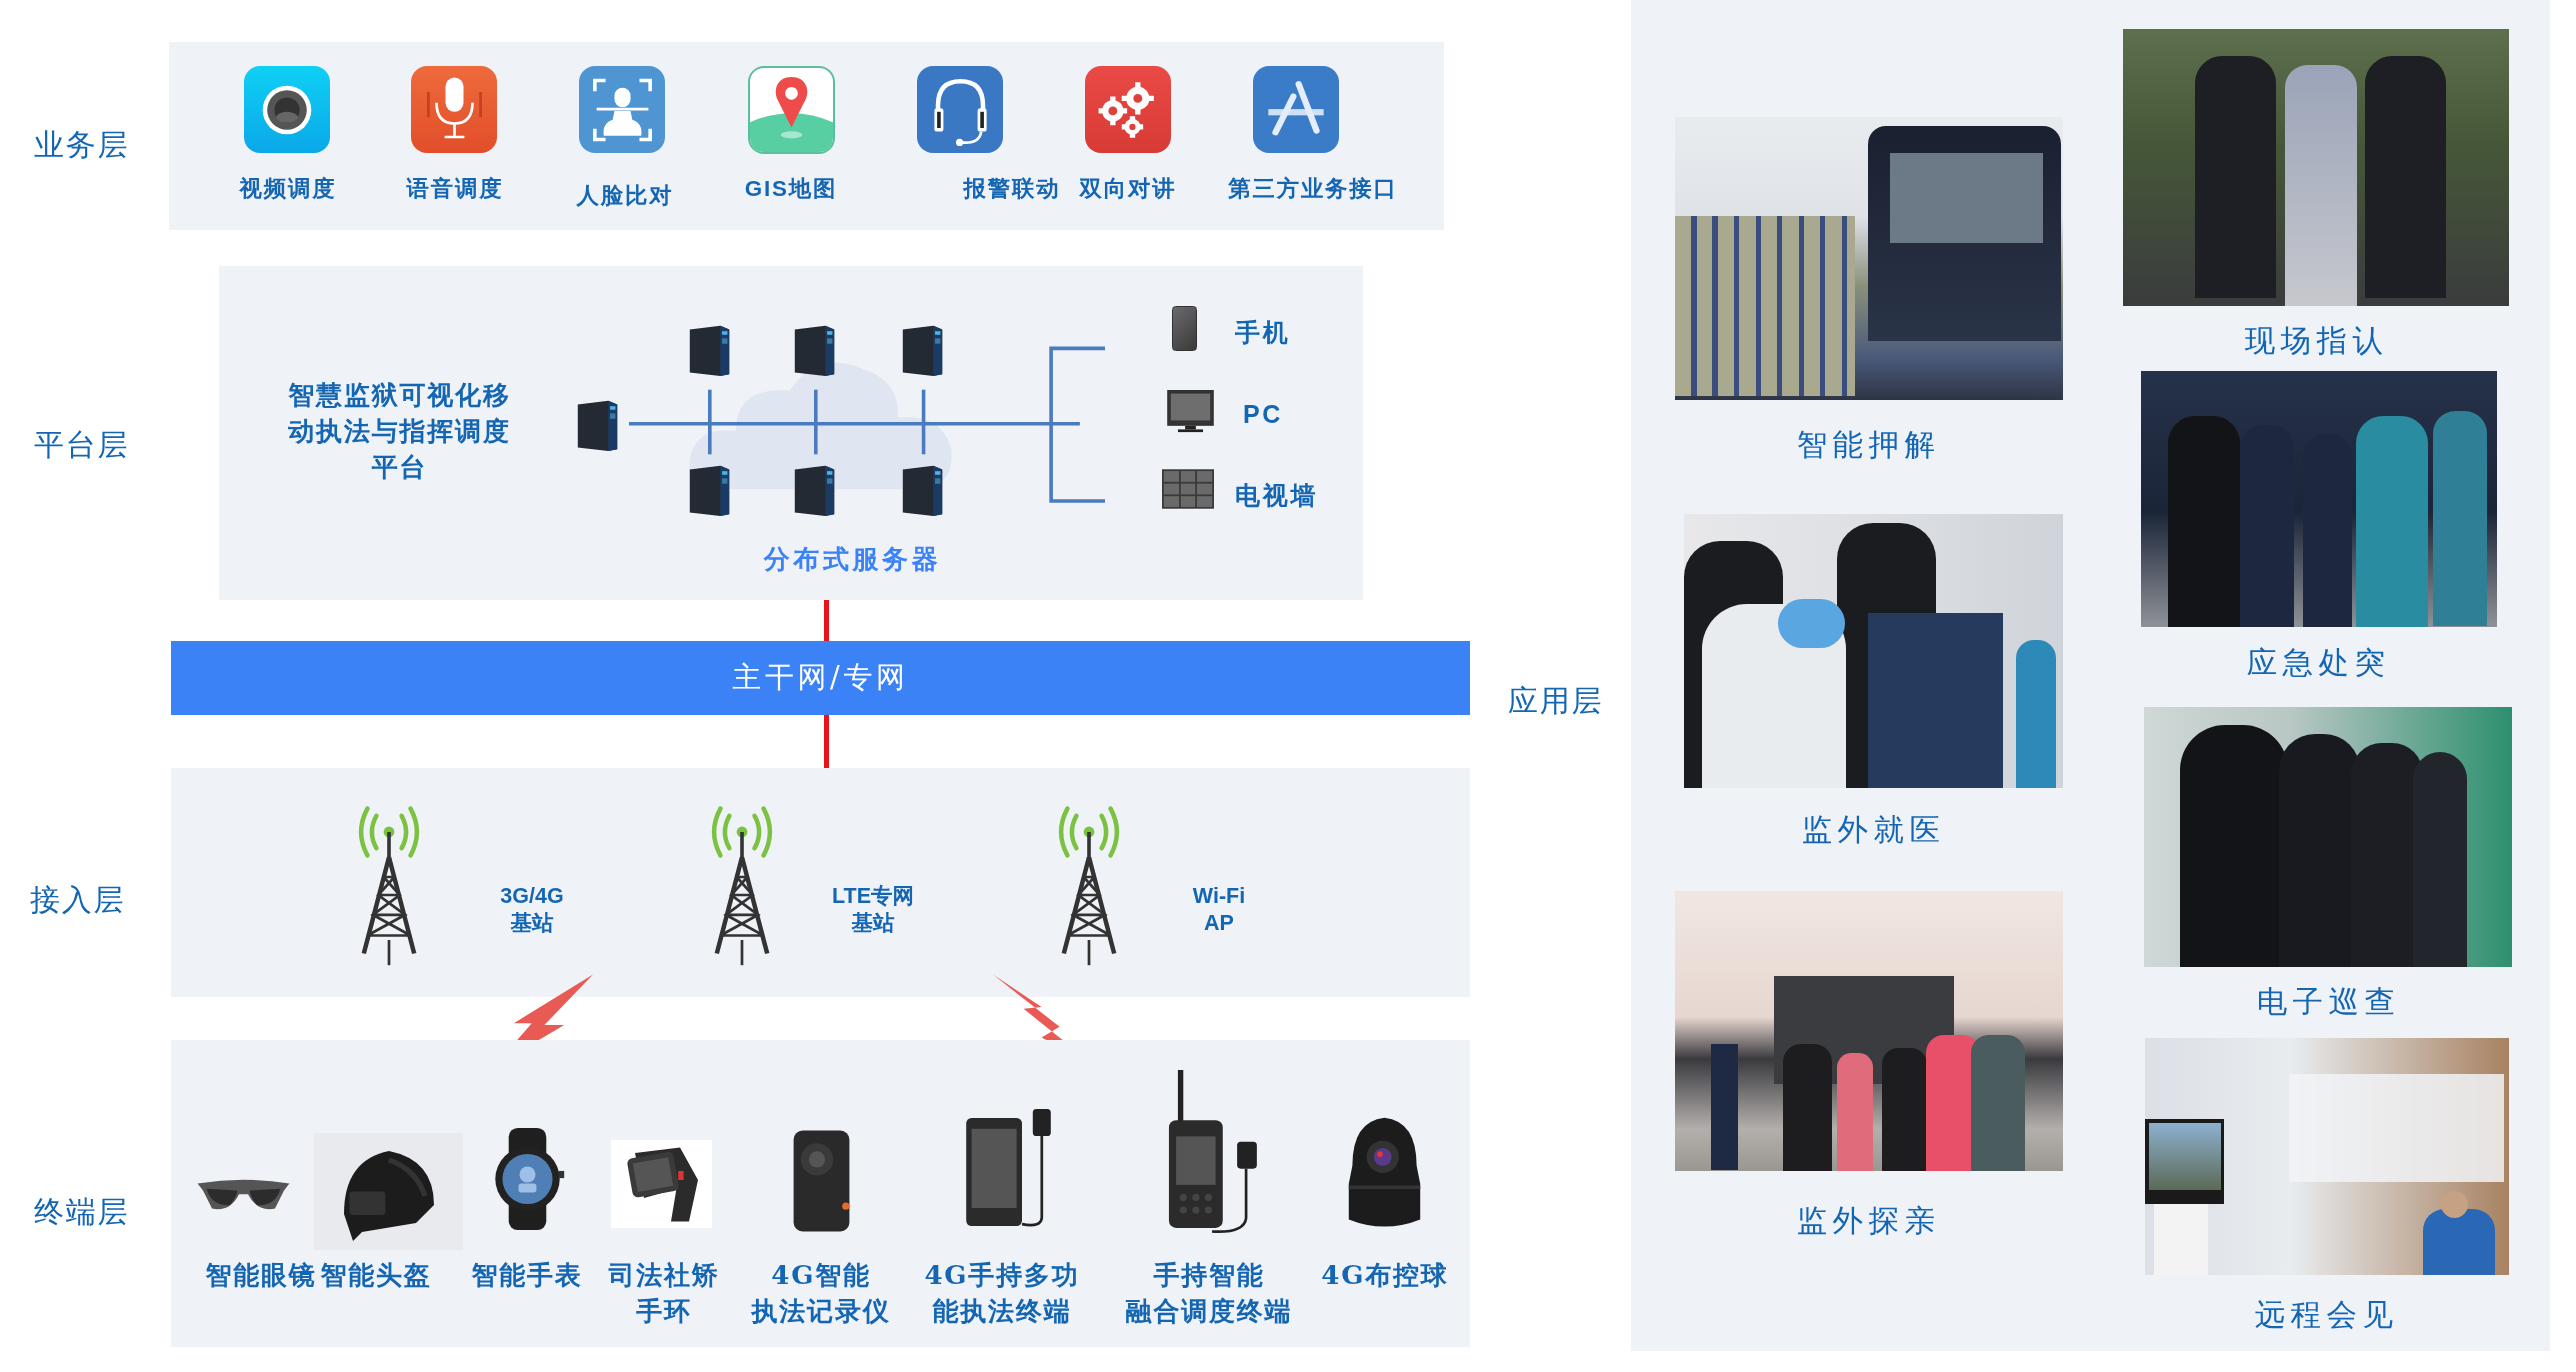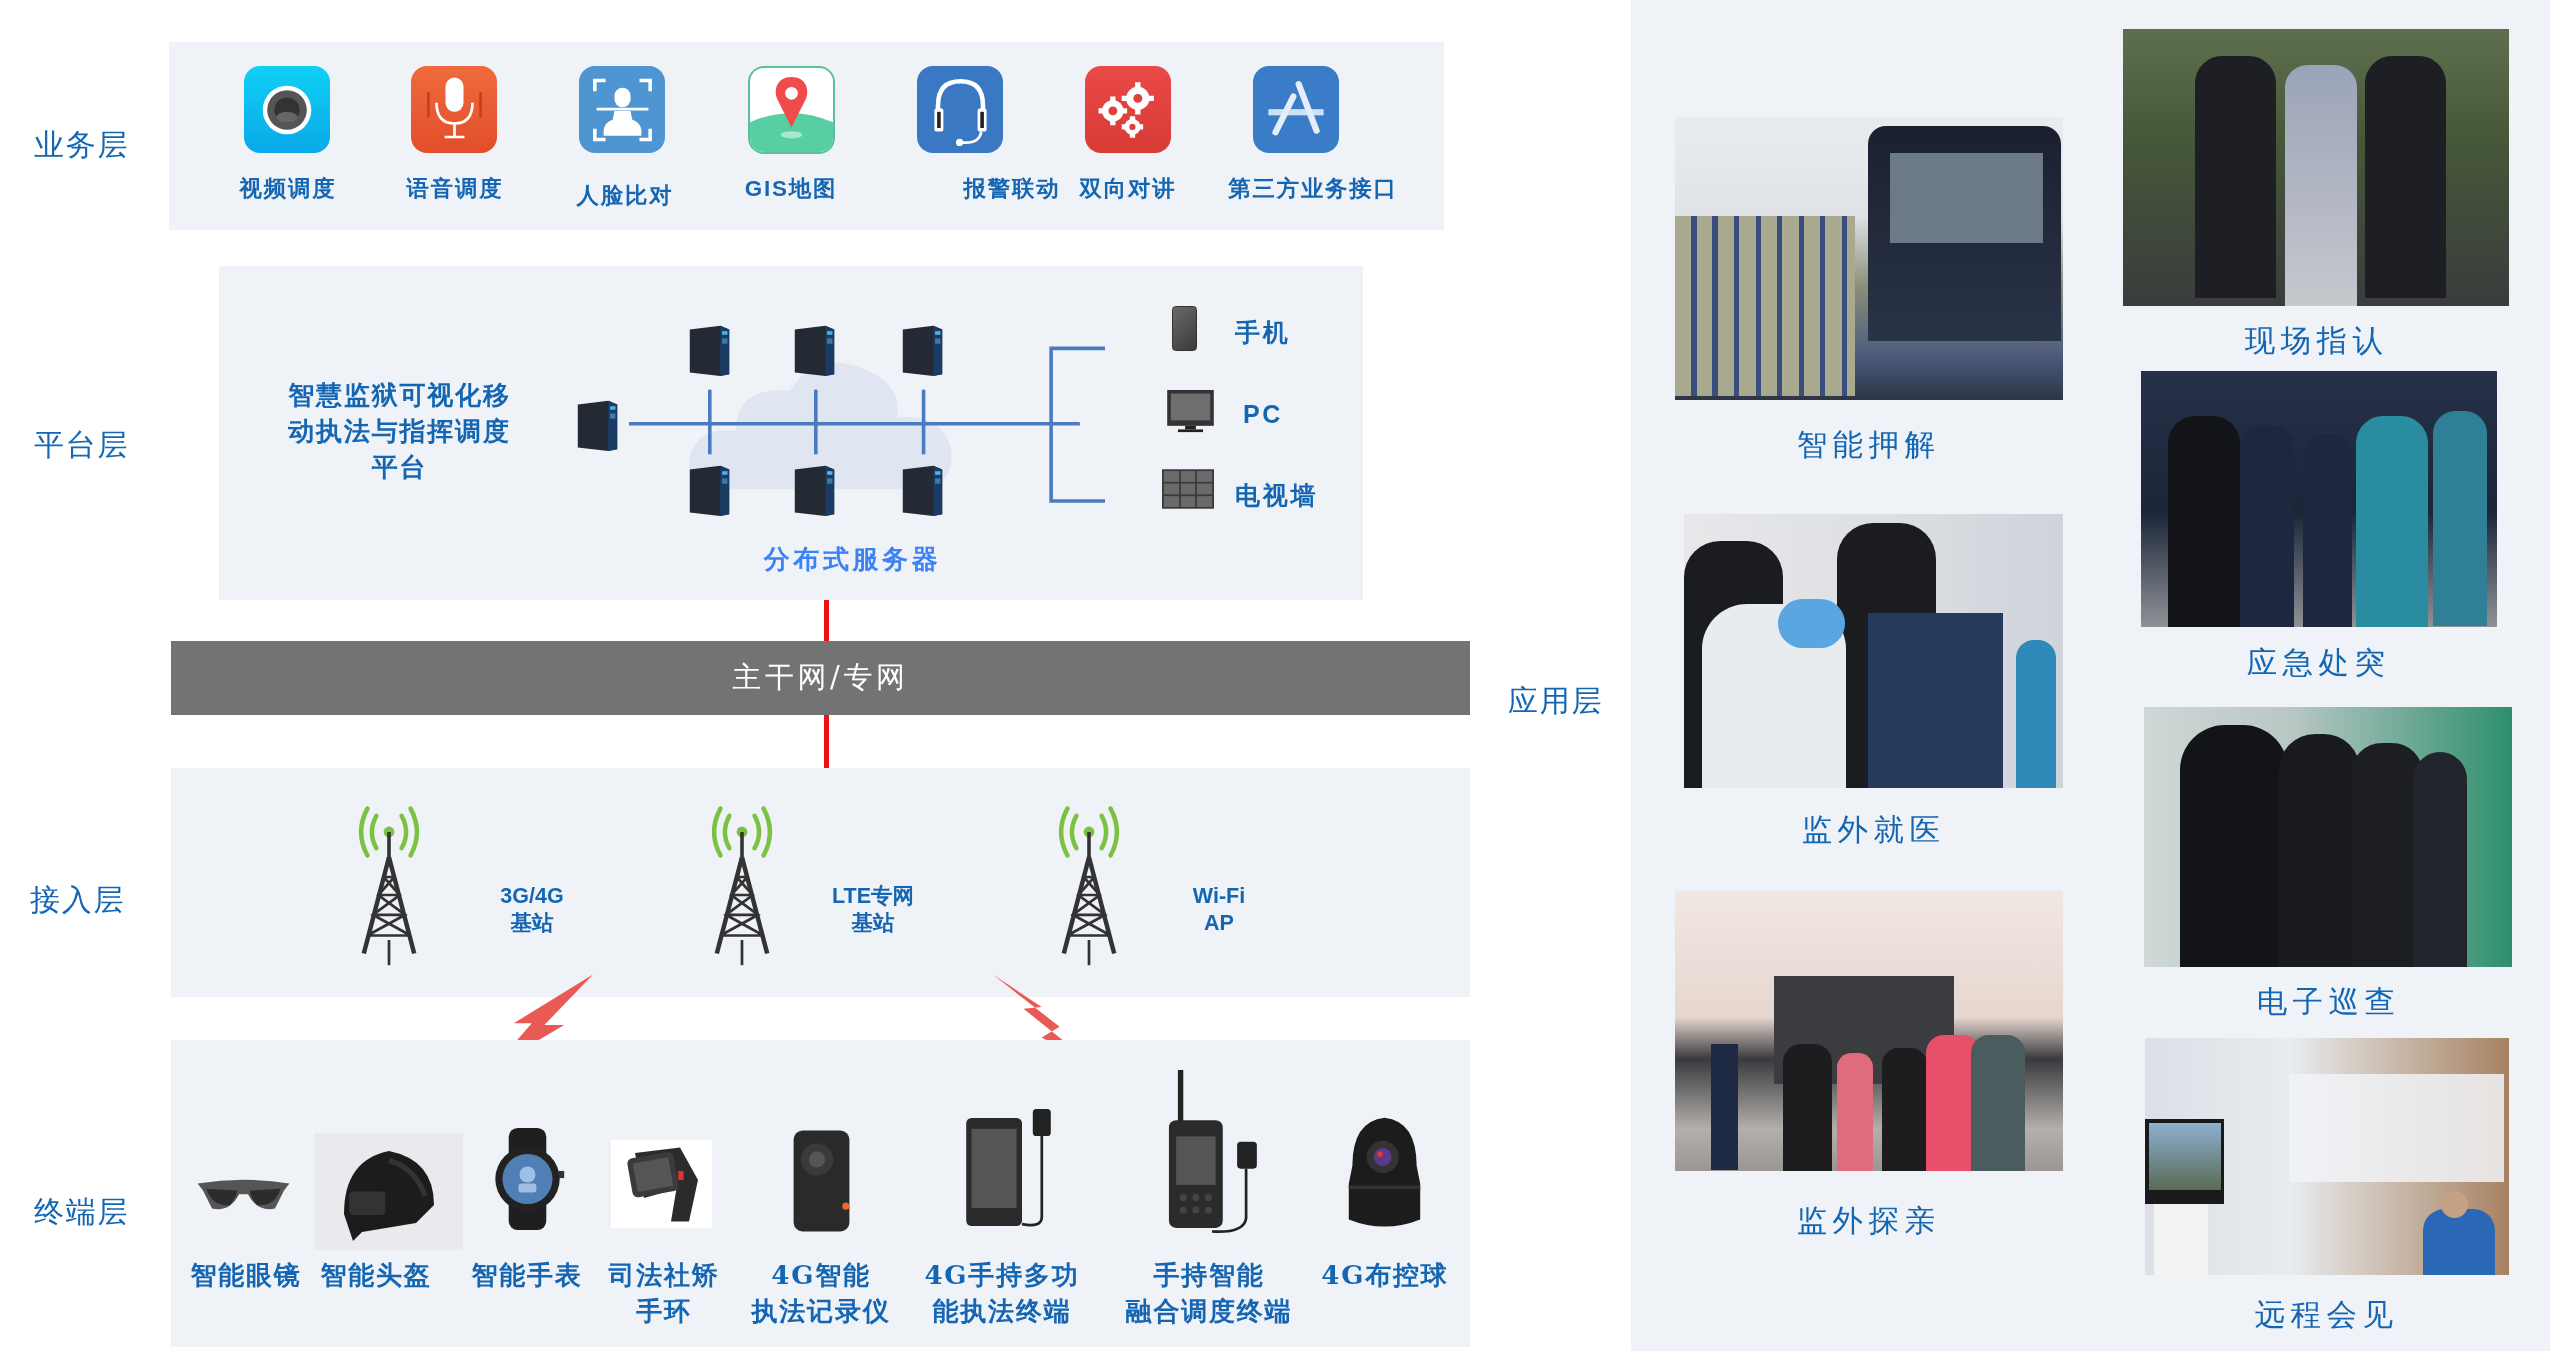--- a/index.html
+++ b/index.html
@@ -229,21 +229,21 @@
         <rect x="21" y="30" width="16" height="12"></rect>
         <rect x="39" y="30" width="17" height="12"></rect>
       </g>
     </svg>
 </div>
 <div class="dev-label" style="left:1235px;top:479px;font-family:Liberation Mono, monospace;">电视墙</div>
 
 <div class="abs" style="left:824px;top:600px;width:4.5px;height:43px;background:#e8141a;"></div>
 <div class="abs" style="left:824px;top:715px;width:4.5px;height:54px;background:#e8141a;"></div>
 
-<div class="abs" style="left:171px;top:641px;width:1299px;height:74px;background:#737373;display:flex;align-items:center;justify-content:center;">
+<div class="abs" style="left:171px;top:641px;width:1299px;height:74px;background:#3b82f6;display:flex;align-items:center;justify-content:center;">
   <span style="color:#ffffff;font-size:29px;letter-spacing:3.6px;">主干网/专网</span>
 </div>
 
 <div class="panel" style="left:171px;top:768px;width:1299px;height:229px;"></div>
 
 <div class="abs" style="left:353px;top:805px;">
   <svg width="72" height="162" viewBox="0 0 80 180">
     <g stroke="#7cc242" stroke-width="5" fill="none" stroke-linecap="round">
       <path d="M26 12 Q16 30 26 48"></path>
         <path d="M54 12 Q64 30 54 48"></path>
@@ -310,21 +310,21 @@
 </svg>
 
 <div class="panel" style="left:171px;top:1040px;width:1299px;height:307px;"></div>
 
 <div class="abs" style="left:194px;top:1176px;">
   <svg width="99" height="40" viewBox="0 0 110 44">
       <path d="M4 8 Q55 0 106 8 L100 16 L90 36 Q70 40 60 20 L50 20 Q40 40 20 36 L10 16 Z" fill="#555"></path>
       <path d="M14 14 Q20 34 40 32 Q48 22 48 16 Z M62 16 Q62 22 70 32 Q90 34 96 14 Z" fill="#2c2c2c"></path>
     </svg>
 </div>
-<div class="term-label" style="left:147px;top:1257px;">
+<div class="term-label" style="left:162px;top:1257px;">
   <div>智能眼镜</div>
   <div></div>
 </div>
 
 <div class="abs" style="left:314px;top:1133px;width:149px;height:117px;background:#e8eaee;display:flex;align-items:center;justify-content:center;">
   <svg width="108" height="99" viewBox="0 0 120 110">
       <path d="M10 80 Q10 20 60 10 Q110 20 110 70 L90 90 L30 100 L20 110 Z" fill="#1c1c1c"></path>
       <rect x="16" y="55" width="40" height="26" rx="4" fill="#333"></rect>
       <path d="M60 20 Q90 30 100 60" stroke="#333" stroke-width="6" fill="none"></path>
     </svg>

